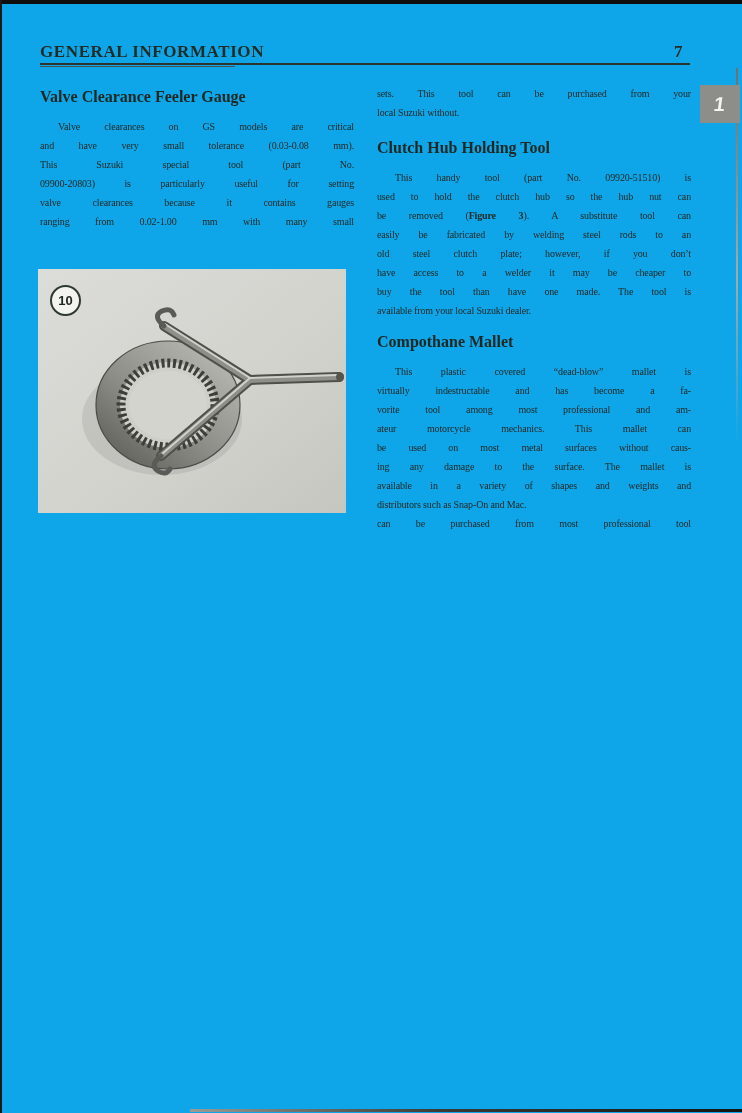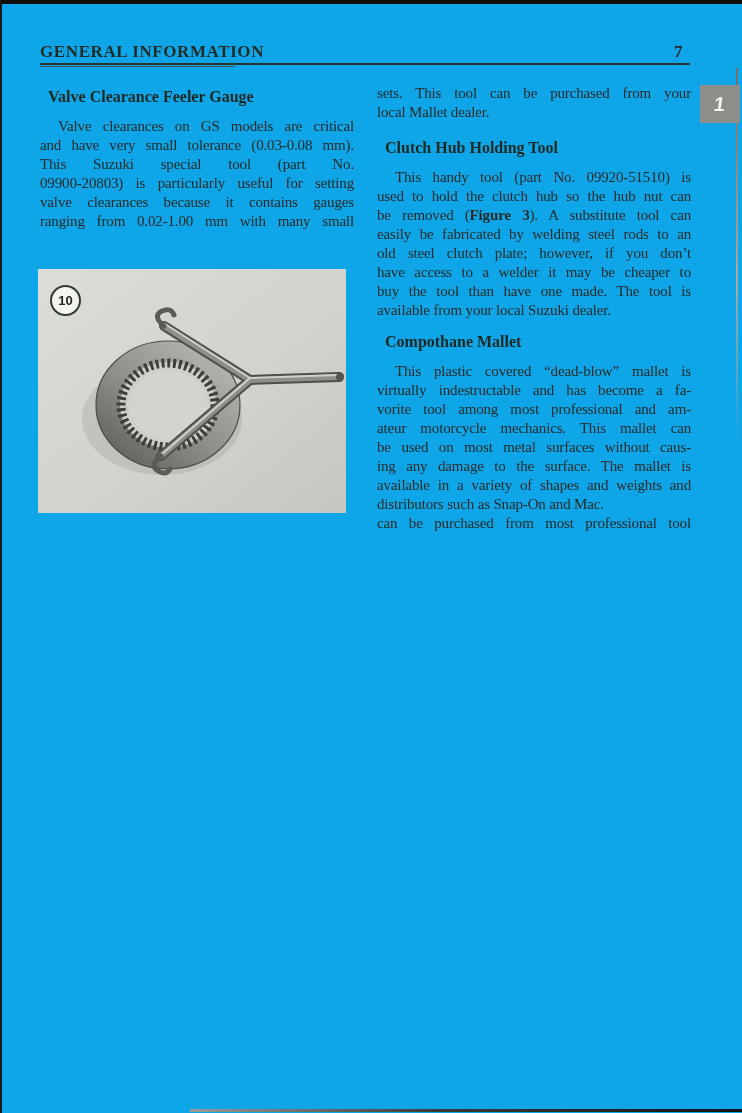--- a/index.html
+++ b/index.html
@@ -21,24 +21,24 @@
   .header-rule{position:absolute;left:40px;top:63px;width:650px;height:2px;background:#2c342e;}
   .header-rule-thick{position:absolute;left:40px;top:66px;width:195px;height:1px;background:#4a544c;}
   
   .side-tab{position:absolute;left:700px;top:85px;width:40px;height:38px;background:#8d8d89;
     display:flex;align-items:center;justify-content:center;}
   .side-tab span{color:#f4f4f1;font-family:"Liberation Sans",sans-serif;font-weight:bold;
     font-size:20px;transform:skewX(-8deg);}
   
   .col-left{position:absolute;left:40px;top:88px;width:314px;}
   .col-right{position:absolute;left:377px;top:84px;width:314px;}
-  .section-heading{font-size:16px;font-weight:bold;margin:0 0 11px 8px;color:#1e2821;}
+  .section-heading{font-size:16px;font-weight:bold;margin:0 0 11px 0;color:#1e2821;}
   .mt{margin-top:17px;}
   .mt2{margin-top:13px;}
-  .para{font-size:15px;line-height:19px;letter-spacing:-0.15px;}
+  .para{font-size:10px;line-height:19px;letter-spacing:-0.15px;}
   .para .line{text-align:justify;text-align-last:justify;white-space:normal;}
   .para .line.last{text-align-last:left;}
   .para .line.indent{text-indent:18px;}
   .para .bold{font-weight:bold;}
   
   .photo{position:absolute;left:38px;top:269px;width:308px;height:244px;margin:0;}
   .photo svg{display:block;}
   .figure-number{position:absolute;left:12px;top:16px;width:27px;height:27px;border:2px solid #2e3a31;
     border-radius:50%;background:#f3f3ef;display:flex;align-items:center;justify-content:center;}
   .figure-number span{font-family:"Liberation Sans",sans-serif;font-weight:bold;font-size:13px;color:#20291f;}
@@ -107,21 +107,21 @@
       <ellipse cx="302" cy="108" rx="4" ry="4.5" fill="#55544f"></ellipse>
     </svg>
     <div class="figure-number">
       <span>10</span>
     </div>
   </figure>
 
   <section class="col-right">
     <div class="para">
         <div class="line"><span>sets. This tool can be purchased from your</span></div>
-        <div class="line last"><span>local Mallet dealer.</span></div>
+        <div class="line last"><span>local Suzuki without.</span></div>
       </div>
     <h3 class="section-heading mt">Clutch Hub Holding Tool</h3>
     <div class="para">
         <div class="line indent"><span>This handy tool (part No. 09920-51510) is</span></div>
         <div class="line"><span>used to hold the clutch hub so the hub nut can</span></div>
         <div class="line"><span>be removed (</span><span class="bold">Figure 3</span><span>). A substitute tool can</span></div>
         <div class="line"><span>easily be fabricated by welding steel rods to an</span></div>
         <div class="line"><span>old steel clutch plate; however, if you don’t</span></div>
         <div class="line"><span>have access to a welder it may be cheaper to</span></div>
         <div class="line"><span>buy the tool than have one made. The tool is</span></div>

